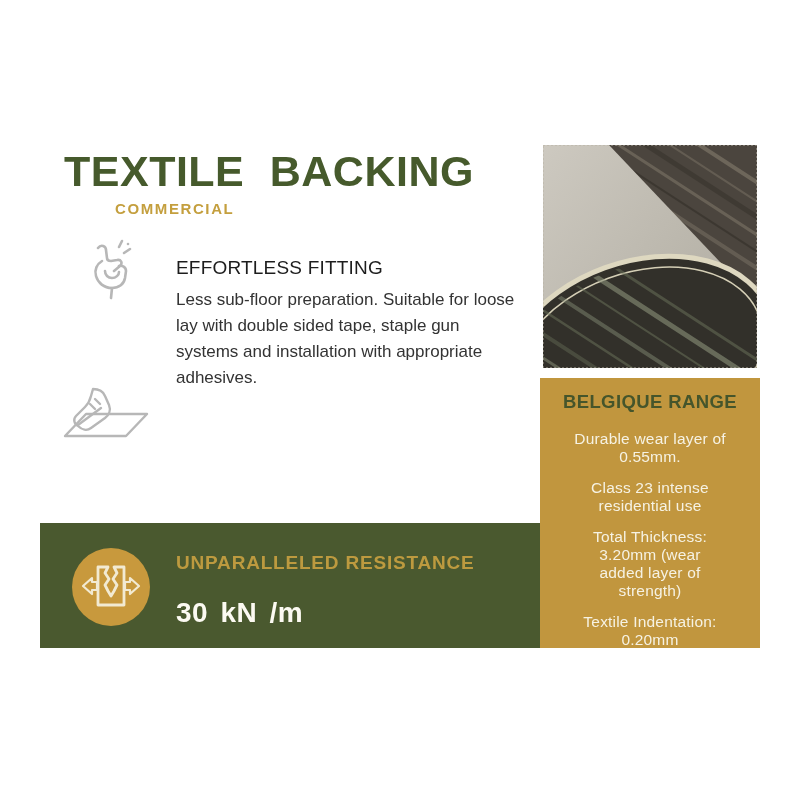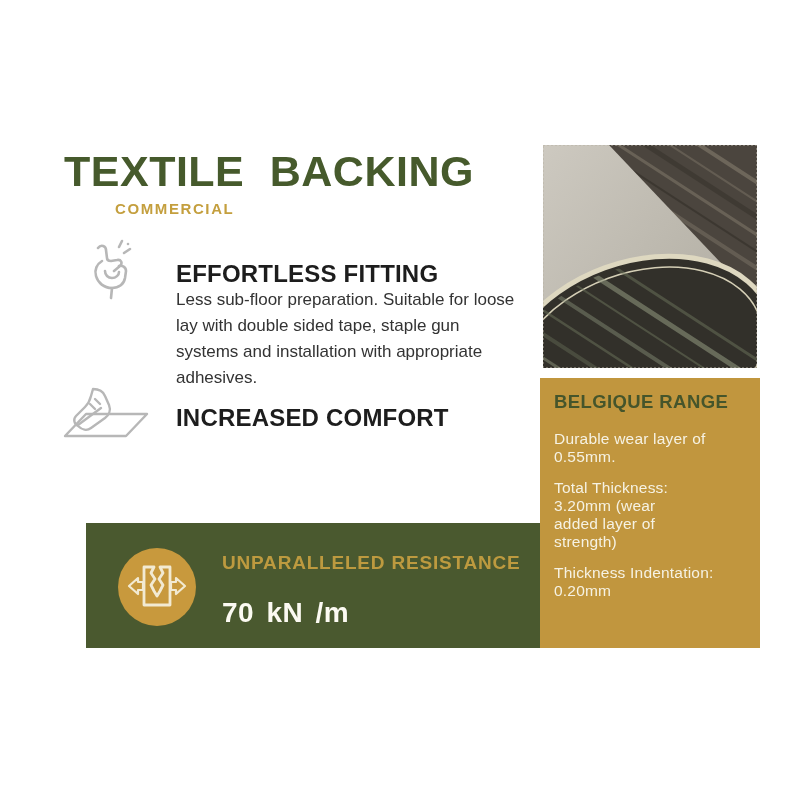--- a/index.html
+++ b/index.html
@@ -12,49 +12,49 @@
     left:64px;top:150px;font-size:43px;font-weight:bold;color:#465a2c;
     letter-spacing:0.5px;word-spacing:13px;line-height:1;
   }
   .subtitle{
     left:67px;top:200px;font-size:15px;font-weight:bold;color:#c49f3e;letter-spacing:1.6px;margin-left:48px;
   }
   .photo{left:543px;top:145px;width:214px;height:223px;}
   .feat-icon{color:#b7b7b7;}
   .f1-icon{left:86px;top:239px;width:52px;height:64px;}
   .f2-icon{left:62px;top:382px;width:88px;height:58px;}
-  .feat-h{font-size:24px;font-weight:bold;color:#1d1d1d;letter-spacing:0.2px;line-height:1;}
+  .feat-h{font-size:19px;font-weight:normal;color:#1d1d1d;letter-spacing:0.2px;line-height:1;}
   .f1-h{left:176px;top:242px;}
   .f2-h{left:176px;top:386px;}
   .feat-p{
     font-size:17px;color:#333333;line-height:26px;white-space:pre-line;width:390px;
   }
   .f1-p{left:176px;top:270px;}
   .f2-p{left:176px;top:423px;}
   .banner{
-    left:40px;top:523px;width:500px;height:125px;background:#4a592f;margin-left:46px;
+    left:40px;top:523px;width:500px;height:125px;background:#4a592f;
   }
   .banner-circle{
     position:absolute;left:32px;top:25px;width:78px;height:78px;border-radius:50%;
     background:#c8993d;
   }
   .banner-h{
     position:absolute;left:136px;top:13px;font-size:19px;font-weight:bold;
     color:#bd9a3f;letter-spacing:0.8px;
   }
   .banner-sub{
     position:absolute;left:136px;top:53px;font-size:17px;color:#f3efe2;letter-spacing:0.2px;
   }
   .banner-val{
     position:absolute;left:136px;top:74px;font-size:28px;font-weight:bold;
     color:#fcfaf2;letter-spacing:0.5px;word-spacing:4px;
   }
   .panel{
     left:540px;top:378px;width:220px;height:270px;background:#c1963e;
-    box-sizing:border-box;padding:13px 14px 0 14px;
+    box-sizing:border-box;padding:13px 14px 0 14px;text-align:center;
   }
   .panel-h{
     margin:0 0 17px 0;font-size:18.5px;font-weight:bold;color:#45552b;letter-spacing:0.4px;
   }
   .panel-spec{
     margin:0 0 13px 0;font-size:15.5px;line-height:18px;color:#f6f2e3;
     white-space:pre-line;letter-spacing:0.2px;
   }
 </style>
 </head>
@@ -130,39 +130,40 @@
 
   <div class="abs feat-icon f2-icon">
     <svg width="88" height="58" viewBox="0 0 88 58" fill="none" stroke="#b7b7b7" stroke-width="2.4" stroke-linecap="round" stroke-linejoin="round">
       <polygon points="3,54 24,32 85,32 64,54"></polygon>
       <path d="M16,44 c-4,-2 -5,-7 -2,-10 l9,-9 c3,-3 5,-7 6,-11 l2,-7 c5,0 10,2 12,7 l4,9 c2,5 0,10 -4,13 l-14,10 c-4,3 -9,2 -13,-2 z"></path>
       <path d="M16,43 l23,-17"></path>
       <path d="M28,22 l5,5"></path>
       <path d="M33,17 l5,5"></path>
     </svg>
   </div>
-  <h2 class="abs feat-h f2-h">INCREASED COMFORT</h2>
 
   <div class="abs banner">
     <div class="banner-circle">
       <svg width="78" height="78" viewBox="0 0 78 78" fill="none" stroke="#f2ead2" stroke-width="2.8" stroke-linecap="round" stroke-linejoin="round">
         <path d="M26,19 L36,19 L33,25 L37,31 L33,37 L36,43 L39,48 L42,43 L45,37 L41,31 L45,25 L42,19 L52,19 L52,57 L26,57 Z"></path>
         <path d="M25,34 h-5 v-4 l-9,8 9,8 v-4 h5 z" stroke-width="2.2"></path>
         <path d="M53,34 h5 v-4 l9,8 -9,8 v-4 h-5 z" stroke-width="2.2"></path>
       </svg>
     </div>
     <h2 class="banner-h">UNPARALLELED RESISTANCE</h2>
-    <div class="banner-val">70 kN /m</div>
+    <div class="banner-val">30 kN /m</div>
   </div>
 
   <aside class="abs panel">
     <h2 class="panel-h">BELGIQUE RANGE</h2>
     <p class="panel-spec">Durable wear layer of
 0.55mm.</p>
+    <p class="panel-spec">Class 23 intense
+residential use</p>
     <p class="panel-spec">Total Thickness:
 3.20mm (wear
 added layer of
 strength)</p>
-    <p class="panel-spec">Thickness Indentation:
+    <p class="panel-spec">Textile Indentation:
 0.20mm</p>
   </aside>
 
 </div>
 
 </body></html>

